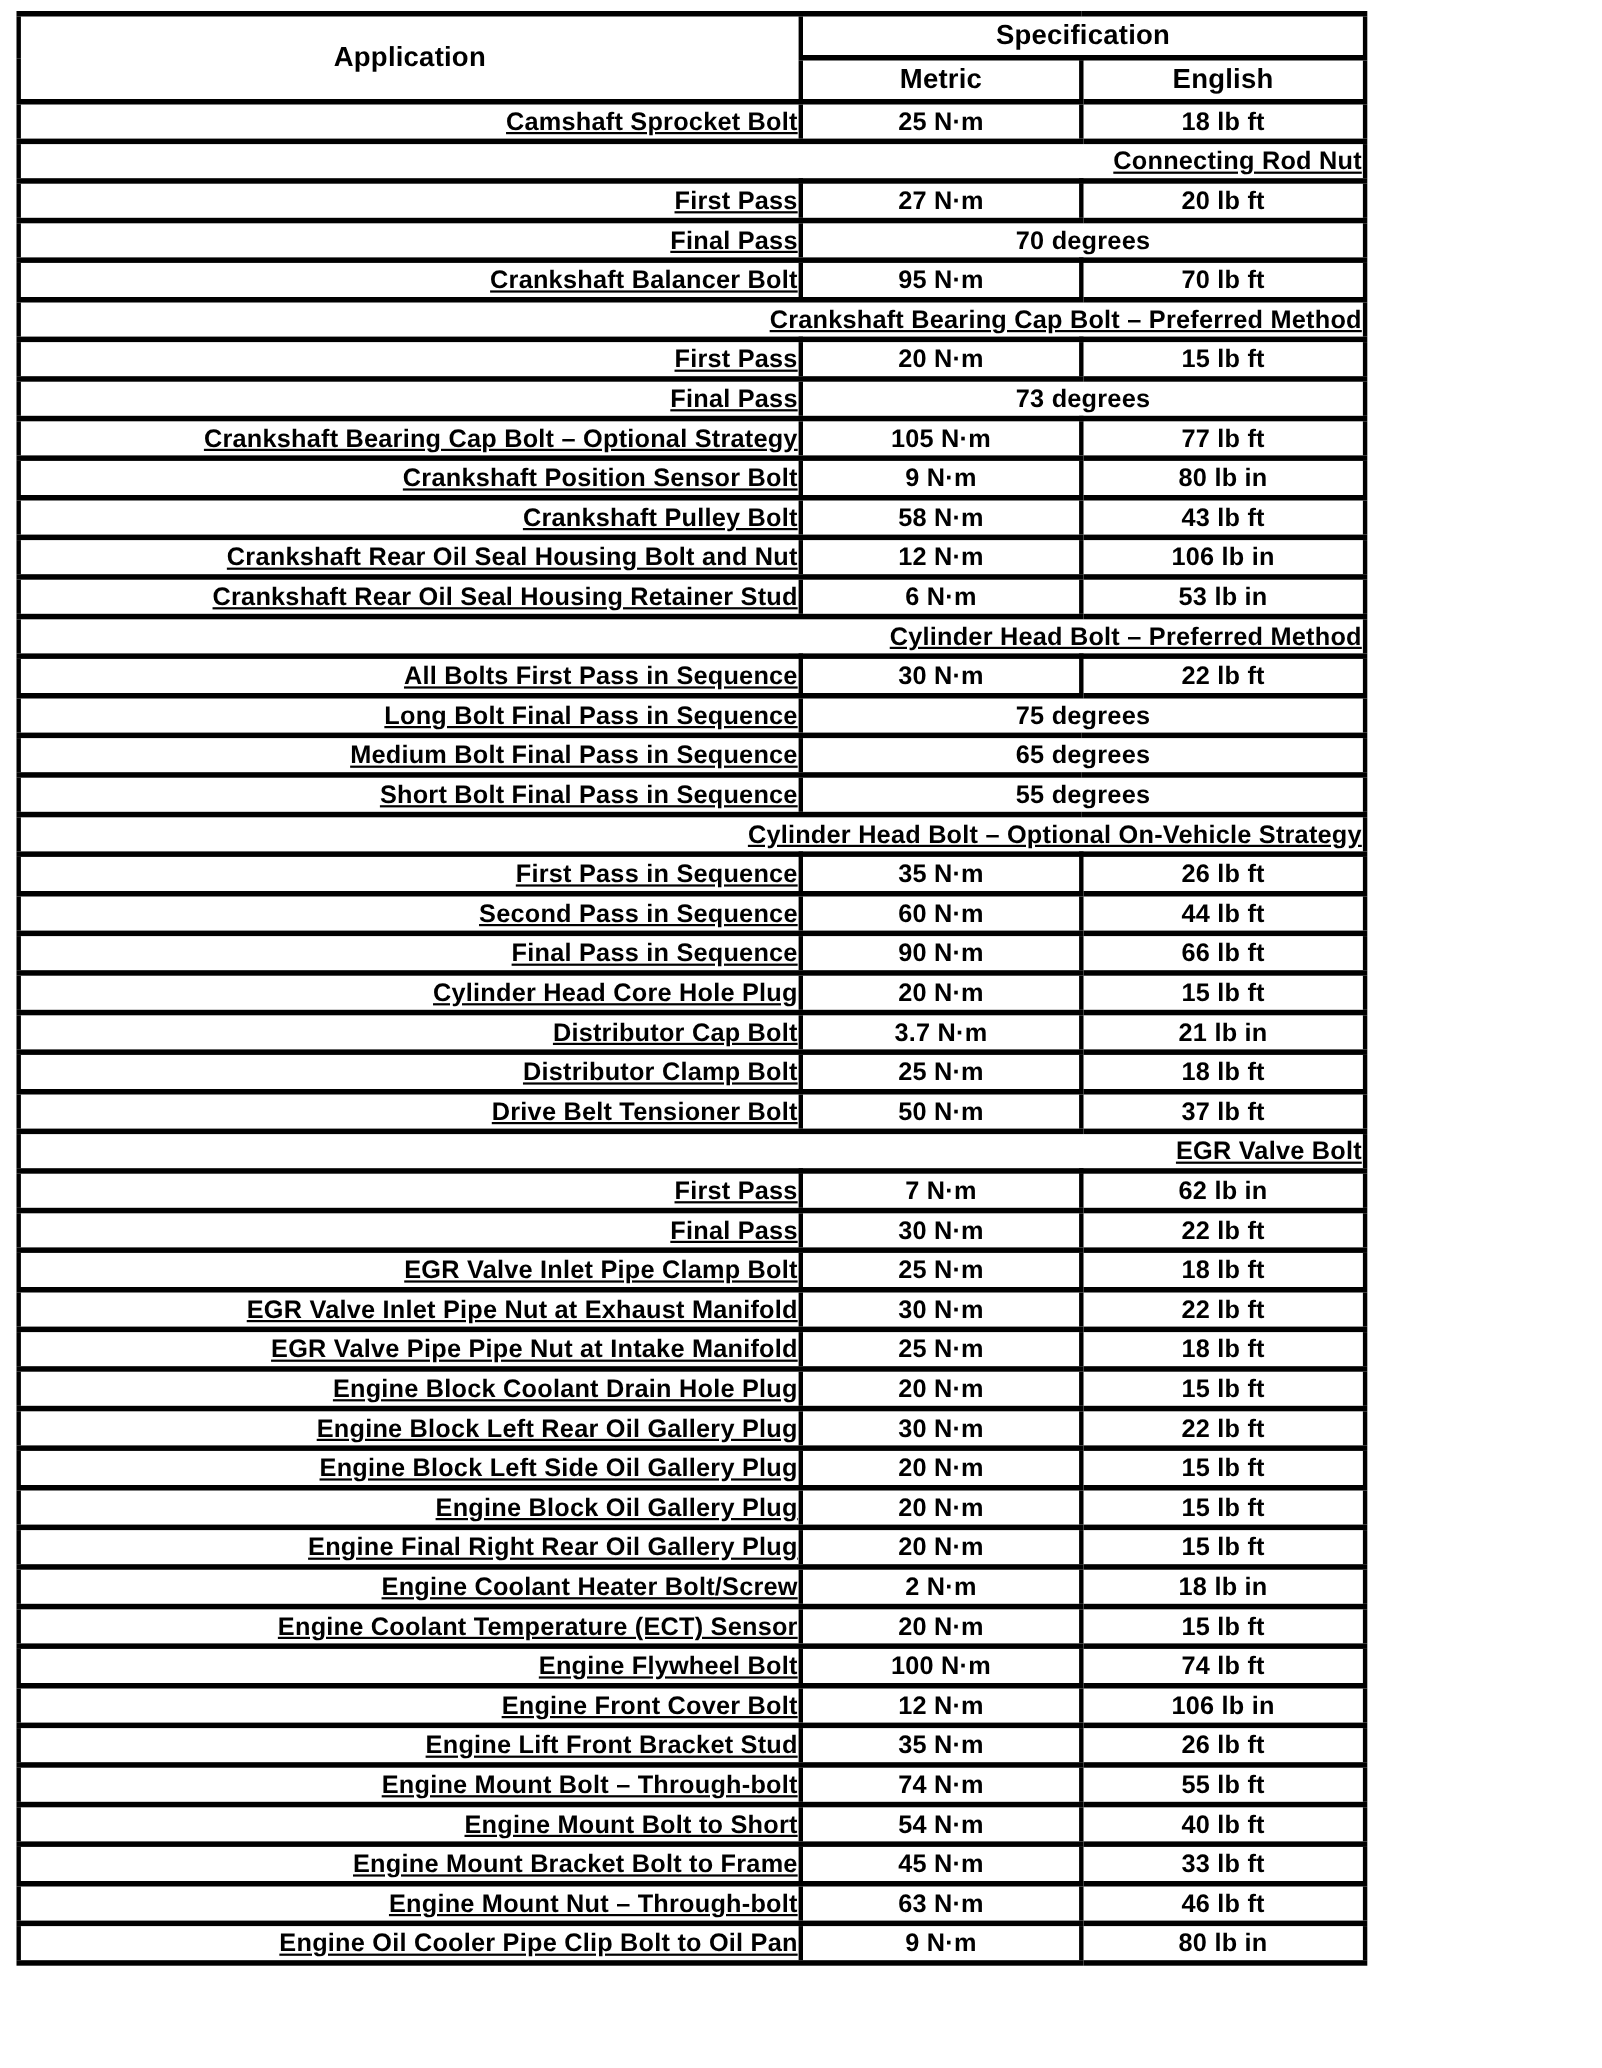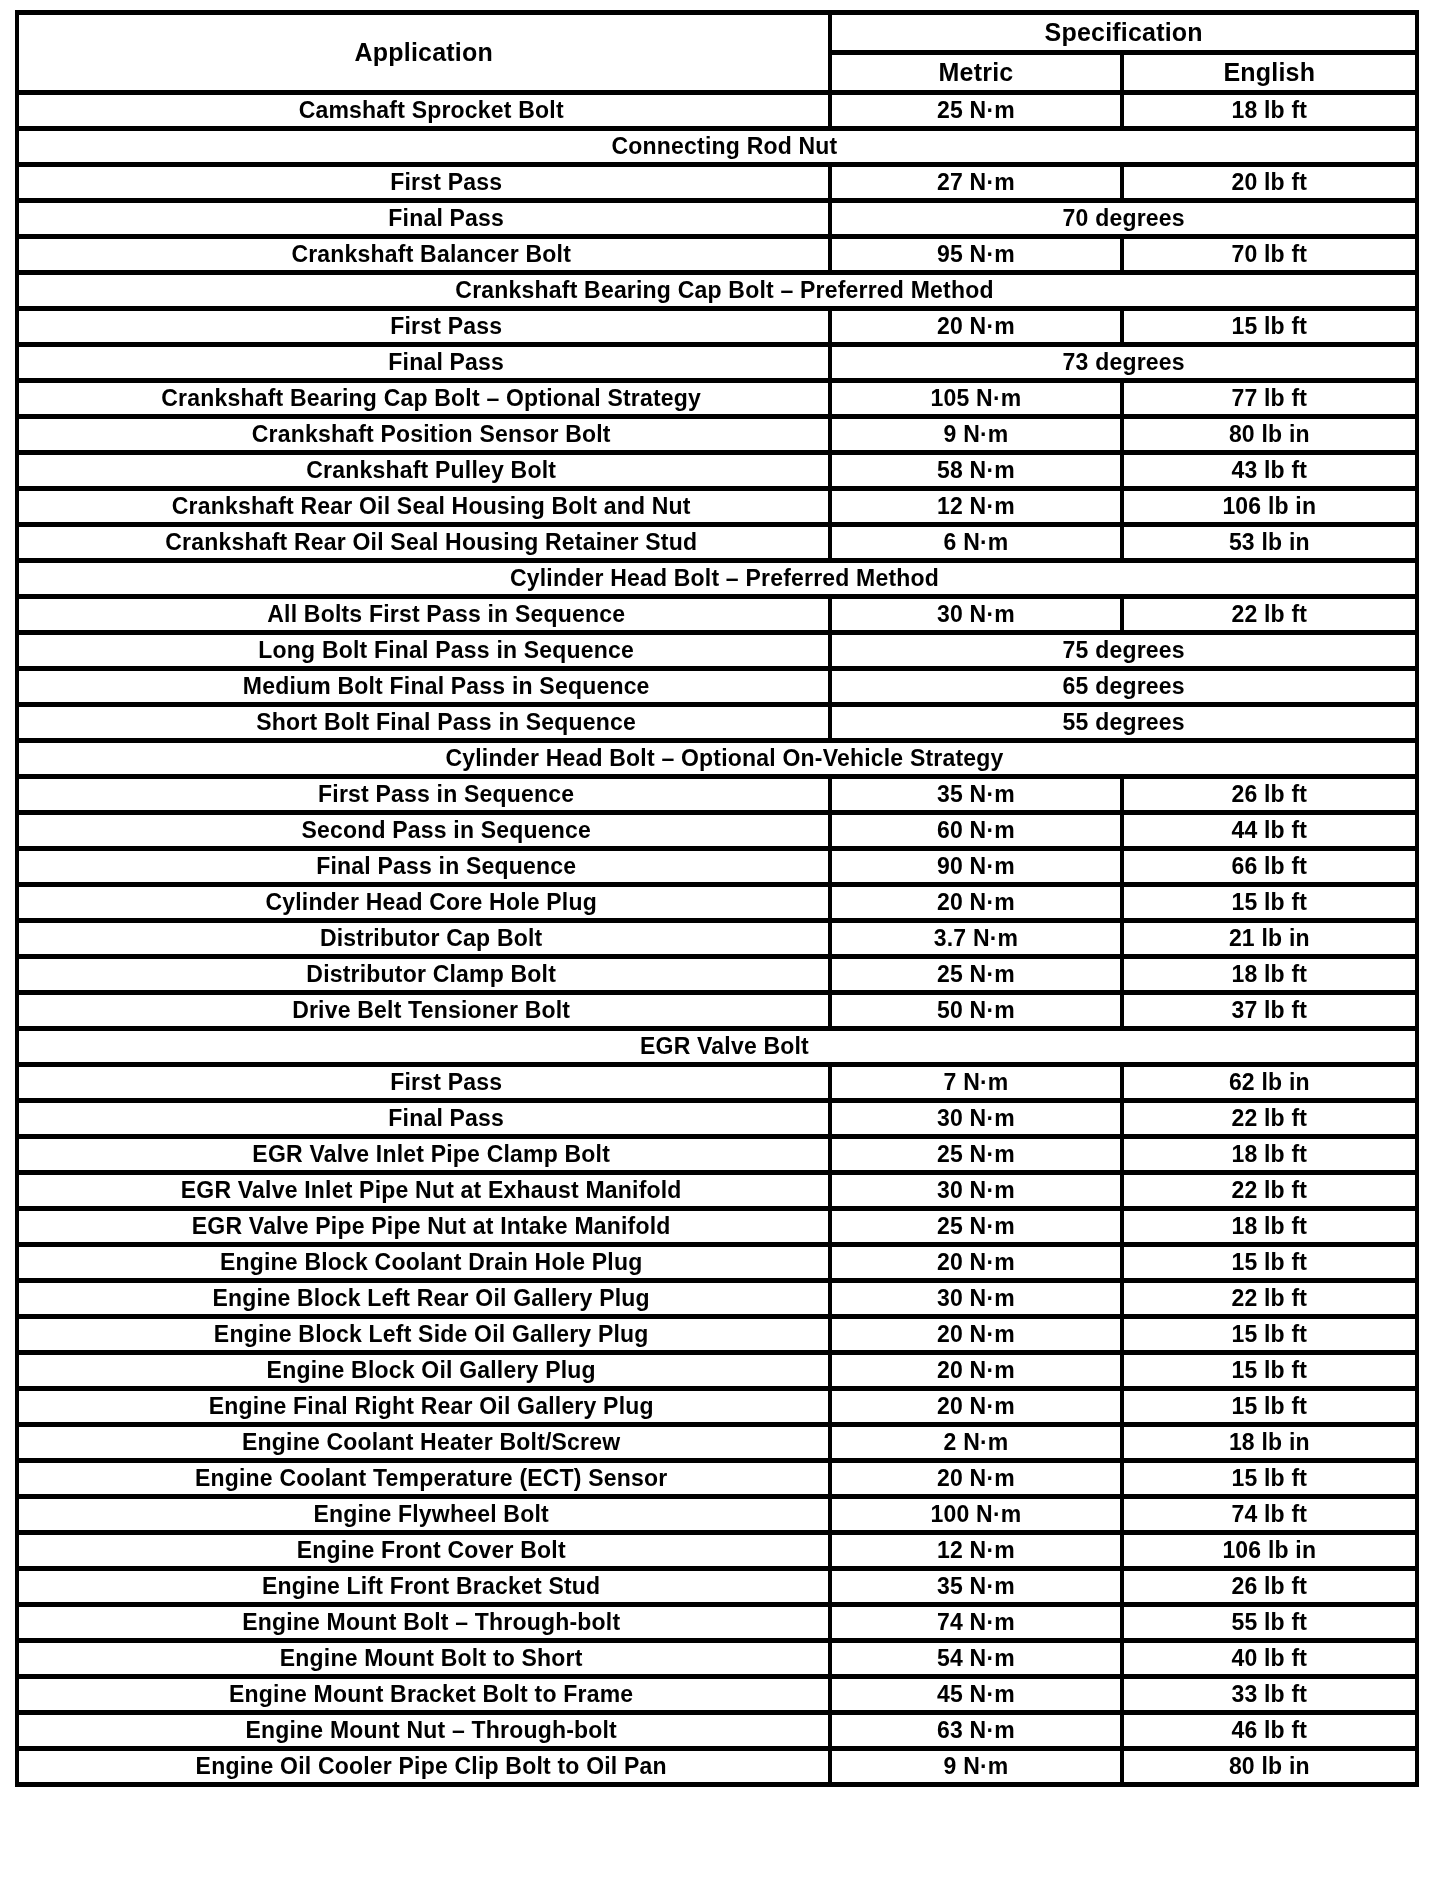--- a/index.html
+++ b/index.html
@@ -15,21 +15,21 @@
     position: relative;
     width: 1456px;
     height: 1880px;
     background: #ffffff;
     overflow: hidden;
   }
   table.spec-table {
     position: absolute;
     left: 15px;
     top: 10px;
-    width: 1404px;
+    width: 1228px;
     border-collapse: collapse;
     table-layout: fixed;
   }
   .spec-table th,
   .spec-table td {
     border: 4px solid #000;
     border-top-width: 5px;
     border-bottom-width: 5px;
     overflow: hidden;
     white-space: nowrap;
@@ -41,22 +41,23 @@
     height: 33px;
     letter-spacing: 0.2px;
   }
   .spec-table td {
     height: 29px;
     font-size: 23px;
     font-weight: 700;
     letter-spacing: 0.2px;
   }
   .spec-table td.app {
-    text-align: center;
+    text-align: right;
     padding-left: 16px;
+    text-decoration: underline;
   }
   .spec-table td.app.indent {
     padding-left: 46px;
   }
   .spec-table td.val {
     text-align: center;
   }
 </style>
 </head>
 <body>

